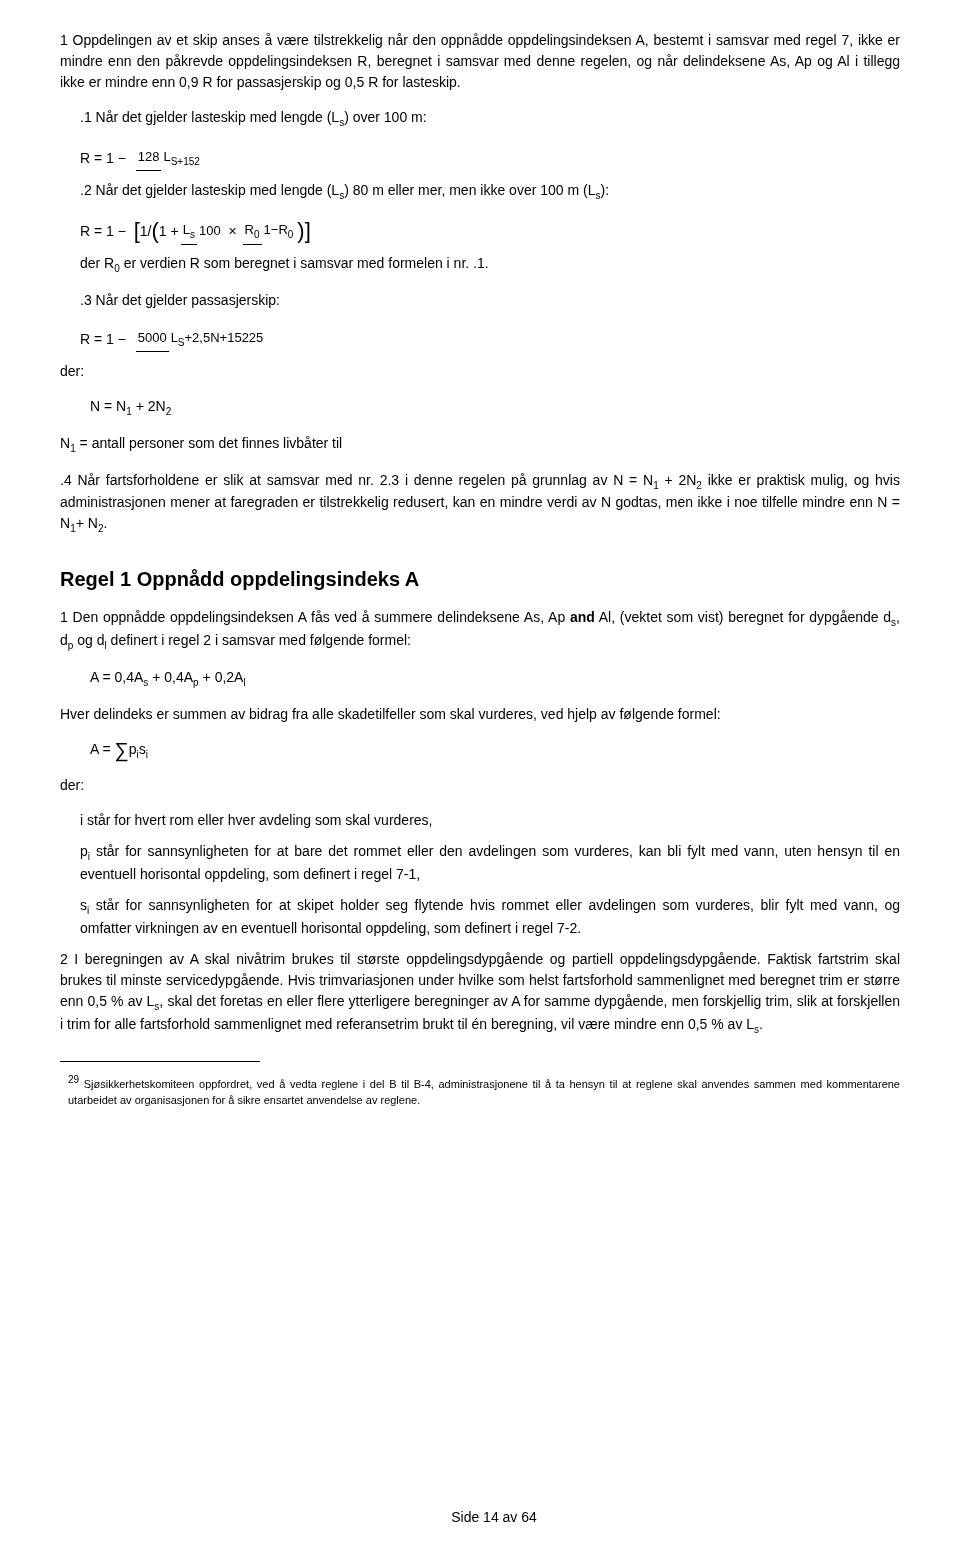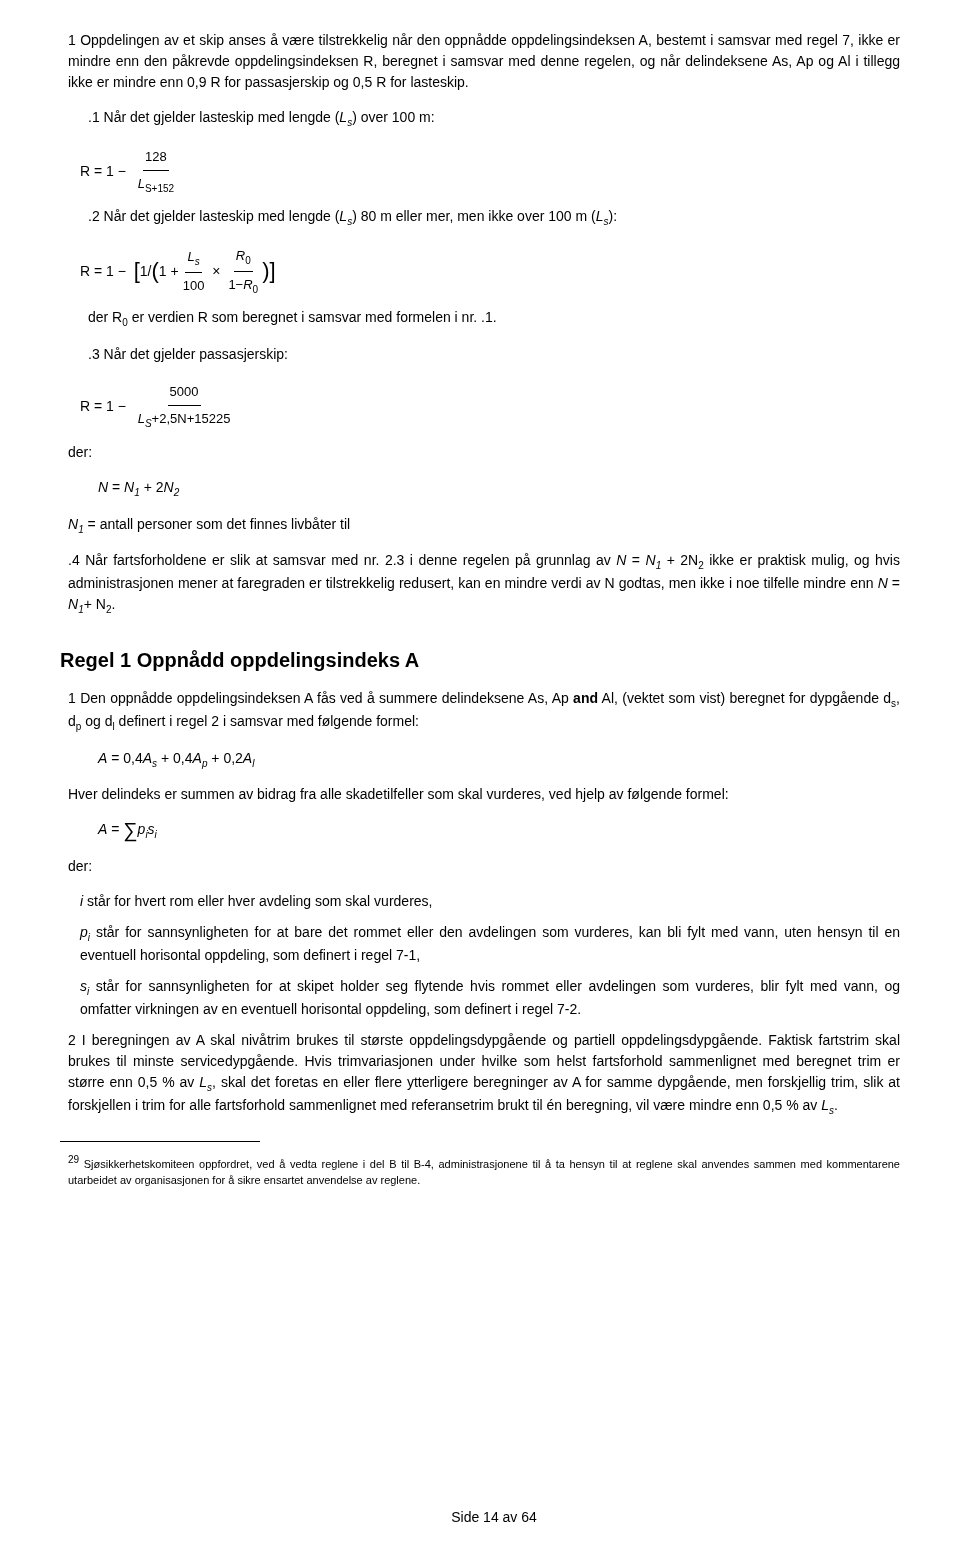--- a/index.html
+++ b/index.html
@@ -15,21 +15,20 @@
     .page-container {
       width: 960px;
       min-height: 1545px;
       padding: 30px 60px 60px 60px;
       position: relative;
     }
     .paragraph {
       margin-bottom: 14px;
       line-height: 1.5;
       text-align: justify;
-      margin-left: 8px;
     }
     .formula-block {
       margin: 14px 0 14px 30px;
       line-height: 1.8;
     }
     .section-heading {
       font-size: 20px;
       font-weight: bold;
       margin: 32px 0 16px 0;
     }
@@ -51,29 +50,29 @@
       margin-left: 8px;
     }
     .page-footer {
       position: absolute;
       bottom: 20px;
       left: 14px;
       width: 100%;
       text-align: center;
       font-size: 14px;
     }
-    .italic { font-style: italic; }
+    .italic { }
     .bold { font-weight: bold; }
     sup { font-size: 10px; vertical-align: super; }
     sub { font-size: 10px; vertical-align: sub; }
 
     
     .math-frac {
       display: inline-flex;
-      flex-direction: column;
+      flex-direction: row;
       align-items: center;
       vertical-align: middle;
       margin: 0 2px;
     }
     .math-frac .num {
       border-bottom: 1px solid #000;
       padding: 0 2px;
       text-align: center;
       font-size: 13px;
     }

